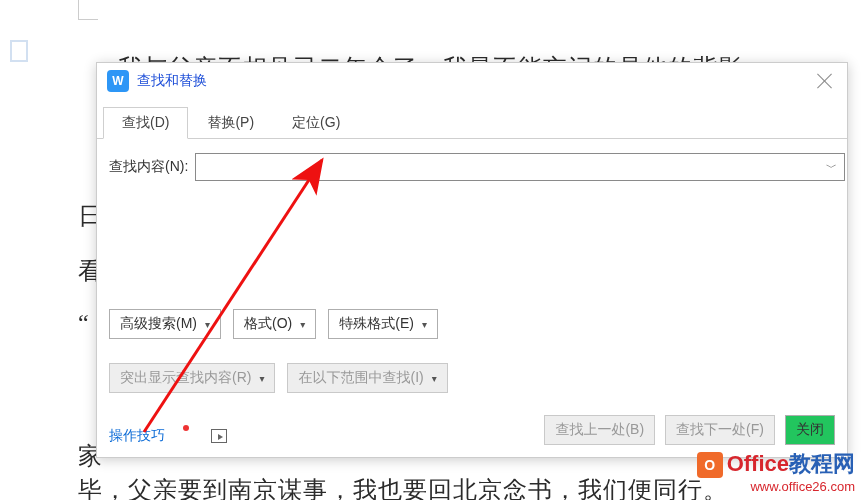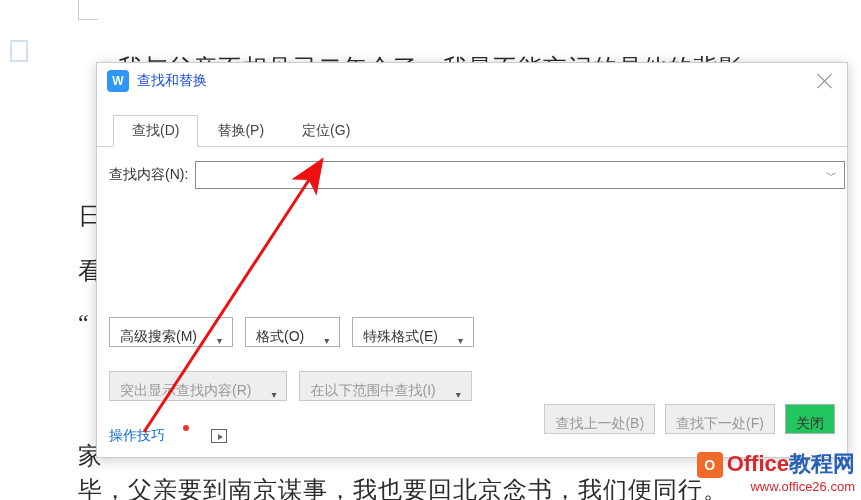--- a/index.html
+++ b/index.html
@@ -17,40 +17,40 @@
     .bg-l4{left:78px;top:440px;}
     .bg-l5{left:78px;top:474px;}
     
     .dlg{position:absolute;left:96px;top:62px;width:752px;height:396px;background:#fff;border:1px solid #ccc;box-shadow:0 2px 12px rgba(0,0,0,.2);}
     .titlebar{height:36px;display:flex;align-items:center;padding:0 10px;}
     .app-icon{width:22px;height:22px;background:#2d96f6;border-radius:4px;color:#fff;display:flex;align-items:center;justify-content:center;font-size:12px;font-weight:700;}
     .title{margin-left:8px;font-size:14px;color:#1d4ed8;}
     .close{position:absolute;right:12px;top:8px;width:20px;height:20px;cursor:pointer;}
     .close:before,.close:after{content:"";position:absolute;left:9px;top:0;width:1px;height:20px;background:#888;}
     .close:before{transform:rotate(45deg);} .close:after{transform:rotate(-45deg);}
-    .tabs{display:flex;align-items:flex-end;height:30px;margin-top:18px;padding-left:16px;border-bottom:1px solid #cfcfcf;}
+    .tabs{display:flex;align-items:flex-end;height:30px;margin-top:10px;padding-left:6px;border-bottom:1px solid #cfcfcf;}
     .tab{padding:6px 18px;font-size:14px;color:#444;cursor:pointer;border:1px solid transparent;margin-bottom:-1px;}
     .tab.active{border:1px solid #cfcfcf;border-bottom:1px solid #fff;background:#fff;}
     .body{padding:14px 2px 8px 12px;}
     .row{display:flex;align-items:center;margin-bottom:6px;font-size:14px;color:#333;}
     .label{width:86px;}
     .find-input{flex:1;height:28px;border:1px solid #8a8a8a;background:#fff;padding:0 24px 0 6px;font-size:14px;position:relative;}
     .input-wrap{flex:1;position:relative;display:flex;}
     .chev{position:absolute;right:8px;top:50%;transform:translateY(-50%);font-size:11px;color:#666;pointer-events:none;}
     .gap{height:116px;}
     .btnrow{display:flex;gap:12px;margin-top:6px;}
-    .btn{height:30px;padding:0 10px;font-size:14px;color:#333;background:#fff;border:1px solid #aeaeae;cursor:pointer;display:inline-flex;align-items:flex-end;gap:20px;}
+    .btn{height:30px;padding:0 10px;font-size:14px;color:#333;background:#fff;border:1px solid #aeaeae;cursor:pointer;display:inline-flex;align-items:center;gap:8px;}
     .btn.disabled{background:#eee;color:#999;border-color:#c9c9c9;cursor:default;}
     .caret{font-size:10px;color:#555;}
     .tiprow{position:absolute;left:12px;bottom:12px;display:flex;align-items:center;gap:20px;font-size:14px;}
     .tiprow a{color:#0a6ad6;text-decoration:none;}
     .reddot{width:6px;height:6px;background:#e33;border-radius:50%;position:relative;top:-8px;left:-2px;}
     .cam{width:16px;height:14px;border:1px solid #666;position:relative;}
     .cam:after{content:"";position:absolute;right:3px;bottom:2px;width:0;height:0;border-left:5px solid #666;border-top:3px solid transparent;border-bottom:3px solid transparent;}
-    .footer{position:absolute;right:12px;bottom:23px;display:flex;gap:10px;}
+    .footer{position:absolute;right:12px;bottom:12px;display:flex;gap:10px;}
     .btn.flat{background:#22c55e;}
     
     .arrow-svg{position:absolute;left:84px;top:62px;pointer-events:none;}
     
     .wm{position:absolute;right:6px;bottom:6px;text-align:right;}
     .wm1{font-size:22px;font-weight:700;}
     .wm1 .o{color:#d7262d;} .wm1 .rest{color:#2860b5;}
     .wm2{font-size:13px;color:#d7262d;font-weight:400;}
     .wm-icon{display:inline-block;width:26px;height:26px;background:#f06a2a;color:#fff;border-radius:4px;font-size:14px;line-height:26px;text-align:center;vertical-align:middle;margin-right:4px;}
   </style>

